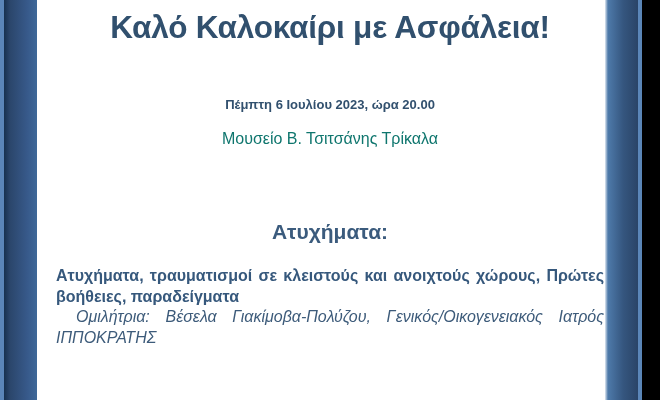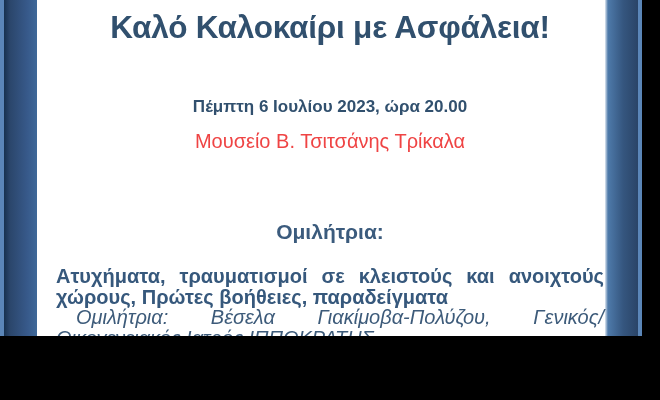--- a/index.html
+++ b/index.html
@@ -3,21 +3,21 @@
 <meta charset="utf-8">
 <style>
   html, body {
     margin: 0;
     padding: 0;
     background: #000000;
   }
   #slide {
     position: relative;
     width: 660px;
-    height: 336px;
+    height: 400px;
     background: #ffffff;
     overflow: hidden;
     font-family: "Liberation Sans", sans-serif;
     color: #31506e;
   }
 
   
   .edge-black {
     position: absolute;
     top: 0;
@@ -74,34 +74,34 @@
     color: #31506e;
     white-space: nowrap;
   }
 
   .date-line {
     position: absolute;
     top: 97px;
     left: 0;
     width: 100%;
     text-align: center;
-    font-size: 17px;
+    font-size: 13px;
     font-weight: bold;
     color: #31506e;
   }
 
   .venue-line {
     position: absolute;
     top: 130px;
     left: 0;
     width: 100%;
     text-align: center;
-    font-size: 20px;
+    font-size: 16px;
     font-weight: normal;
-    color: #ef4444;
+    color: #0f766e;
   }
 
   .program-heading {
     position: absolute;
     top: 220px;
     left: 0;
     width: 100%;
     text-align: center;
     font-size: 21px;
     font-weight: bold;
@@ -109,21 +109,21 @@
   }
 
   .program-body {
     position: absolute;
     top: 266px;
     left: 10px;
     width: 548px;
   }
 
   .pg-line {
-    font-size: 20px;
+    font-size: 16px;
     line-height: 20.6px;
     color: #3a5877;
   }
   .pg-line.topic {
     font-weight: bold;
     text-align: justify;
     text-justify: inter-word;
     color: #36587c;
   }
   .pg-line.speaker {
@@ -150,21 +150,21 @@
   <div class="edge-black right"></div>
 
   <div class="content">
 
     <div class="title">Καλό Καλοκαίρι με Ασφάλεια!</div>
 
     <div class="date-line">Πέμπτη 6 Ιουλίου 2023, ώρα 20.00</div>
 
     <div class="venue-line">Μουσείο Β. Τσιτσάνης Τρίκαλα</div>
 
-    <div class="program-heading">Ομιλήτρια:</div>
+    <div class="program-heading">Ατυχήματα:</div>
 
     <div class="program-body">
       <div class="pg-line topic">Ατυχήματα, τραυματισμοί  σε κλειστούς και ανοιχτούς χώρους, Πρώτες βοήθειες, παραδείγματα</div>
       <div class="pg-line speaker">Ομιλήτρια: Βέσελα Γιακίμοβα-Πολύζου, Γενικός/Οικογενειακός Ιατρός ΙΠΠΟΚΡΑΤΗΣ</div>
     </div>
 
   </div>
 </div>
 
 </body></html>

